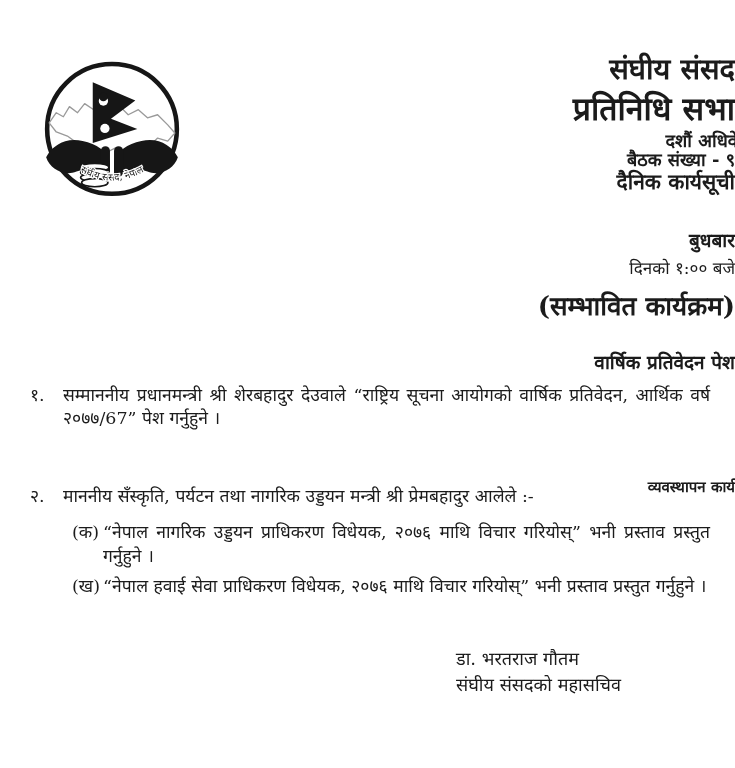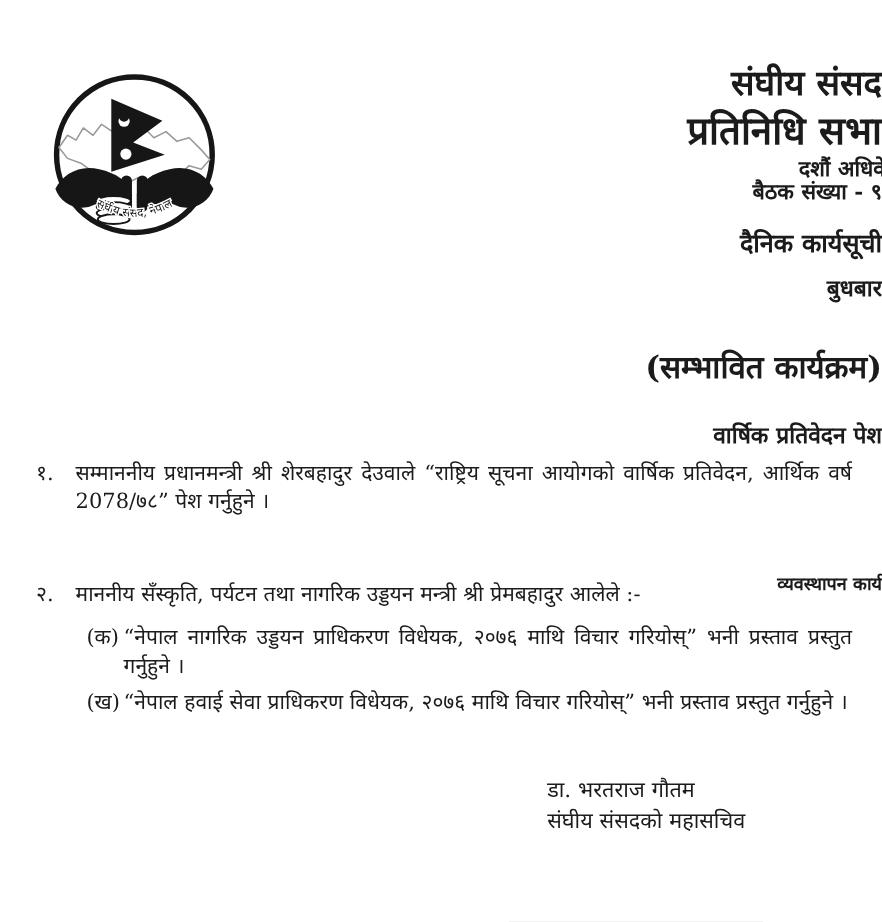--- a/index.html
+++ b/index.html
@@ -11,21 +11,21 @@
     font-family:"DejaVu Serif","DejaVu Sans",serif;
     color:#1b1b1b;
   }
   .c{position:absolute;left:0;width:100%;text-align:right;white-space:nowrap;}
   .b{font-weight:700;}
 
   #title-1   {top:48px; font-size:29px;}
   #title-2   {top:86px; font-size:32px;}
   #session   {top:128px;font-size:18px;margin-left:25px;}
   #meeting   {top:147px;font-size:18px;}
-  #doc-title {top:167px;font-size:21px;margin-top:21px;}
+  #doc-title {top:167px;font-size:21px;}
   #date-line {top:196px;font-size:19px;}
   #weekday   {top:227px;font-size:19px;}
   #time-line {top:256px;font-size:17px;}
   #program   {top:287px;font-size:26px;}
   #sec1-head {top:349px;font-size:19px;}
   #sec2-head {top:476px;font-size:15px;}
 
   .emblem{position:absolute;left:36px;top:58px;width:152px;height:152px;}
 
   .item{
@@ -88,26 +88,27 @@
       </text>
     </svg>
   </div>
 
   <div id="title-1" class="c b">संघीय संसद</div>
   <div id="title-2" class="c b">प्रतिनिधि सभा</div>
   <div id="session" class="c b">दशौं अधिवेशन</div>
   <div id="meeting" class="c b">बैठक संख्या - ९</div>
   <div id="doc-title" class="c b">दैनिक कार्यसूची</div>
   <div id="weekday" class="c b">बुधबार</div>
+  <div id="time-line" class="c">दिनको १:०० बजे</div>
   <div id="program" class="c b">(सम्भावित कार्यक्रम)</div>
 
   <div id="sec1-head" class="c b">वार्षिक प्रतिवेदन पेश</div>
   <div id="item-1" class="item">
     <span class="num">१.</span>
-    <span class="txt">सम्माननीय प्रधानमन्त्री श्री शेरबहादुर देउवाले “राष्ट्रिय सूचना आयोगको वार्षिक प्रतिवेदन, आर्थिक वर्ष 2078/७८” पेश गर्नुहुने ।</span>
+    <span class="txt">सम्माननीय प्रधानमन्त्री श्री शेरबहादुर देउवाले “राष्ट्रिय सूचना आयोगको वार्षिक प्रतिवेदन, आर्थिक वर्ष २०७७/67” पेश गर्नुहुने ।</span>
   </div>
 
   <div id="sec2-head" class="c b">व्यवस्थापन कार्य</div>
   <div id="item-2" class="item">
     <span class="num">२.</span>
     <span class="txt">माननीय सँस्कृति, पर्यटन तथा नागरिक उड्डयन मन्त्री श्री प्रेमबहादुर आलेले :-</span>
   </div>
   <div id="sub-ka" class="sub">
     <span class="lbl">(क)</span>
     <span class="txt">“नेपाल नागरिक उड्डयन प्राधिकरण विधेयक, २०७६ माथि विचार गरियोस्” भनी प्रस्ताव प्रस्तुत गर्नुहुने ।</span>

